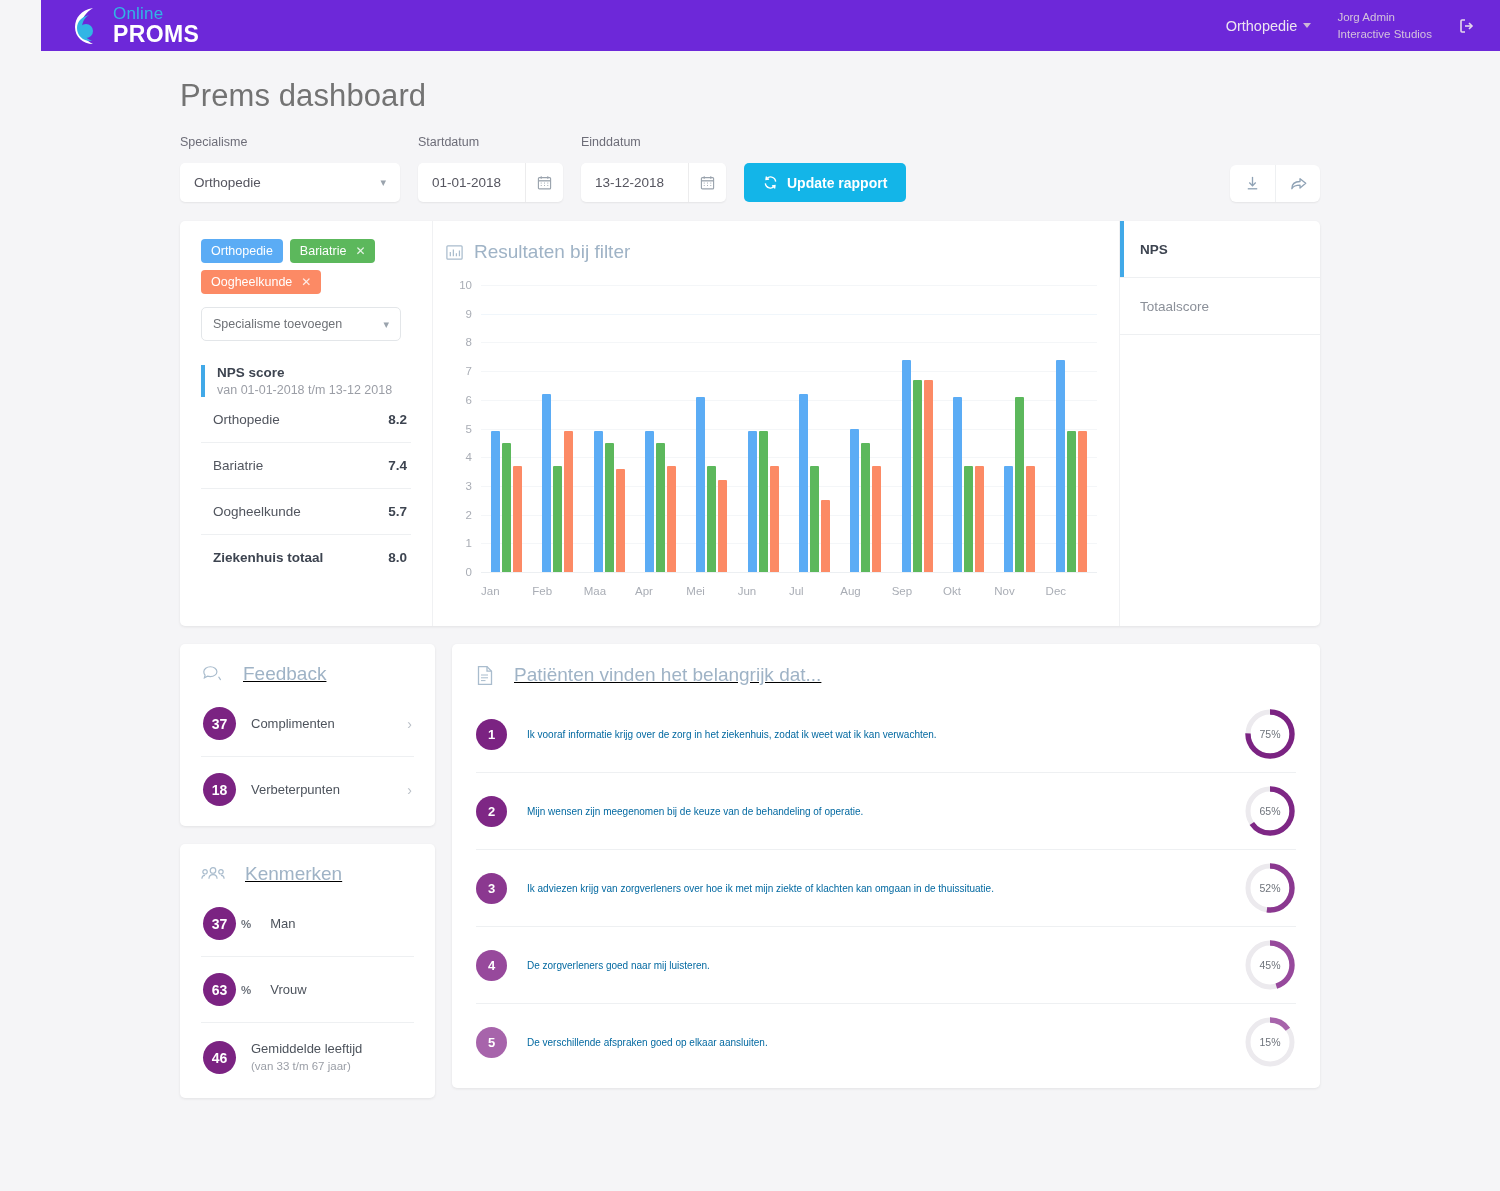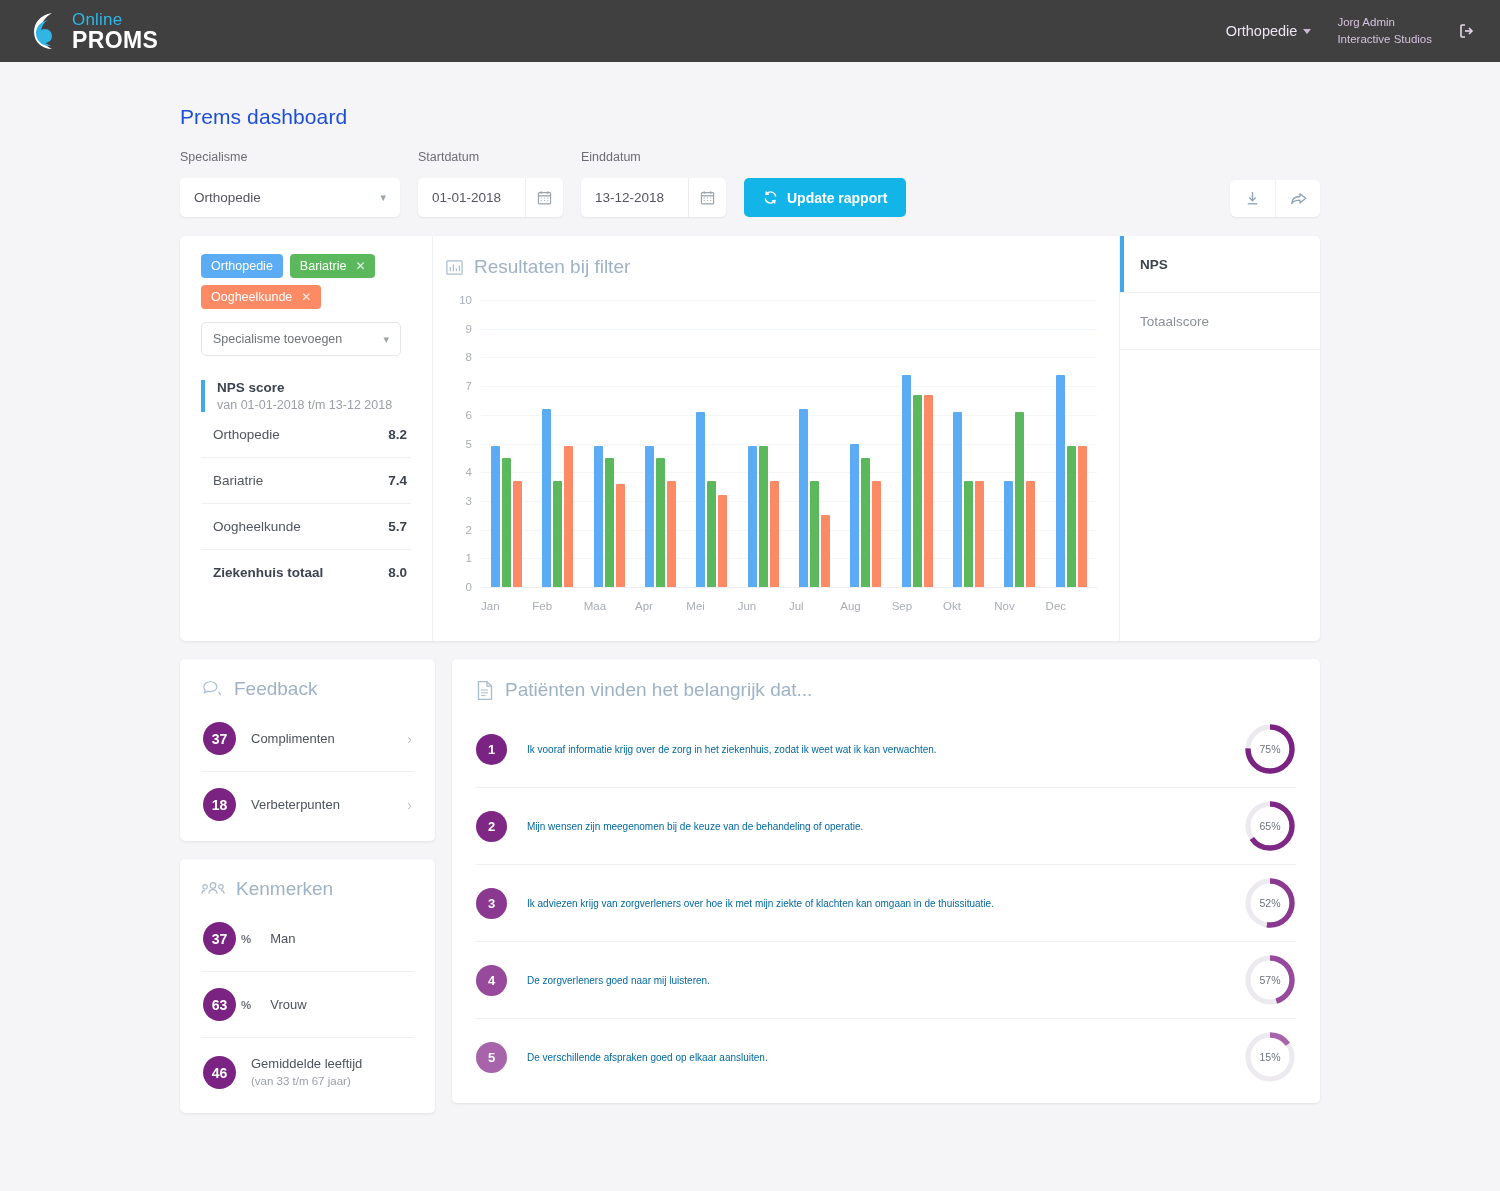--- a/index.html
+++ b/index.html
@@ -7,23 +7,24 @@
   html, body {
     width: 1500px; height: 1191px;
     background: #f5f5f7;
     font-family: "Liberation Sans", sans-serif;
     -webkit-font-smoothing: antialiased;
     overflow: hidden;
   }
 
   
   .topbar {
-    height: 62px; background: #404040;
+    height: 51px; background: #6d28d9;
     display: flex; align-items: stretch;
     position: relative;
+    margin-left: 41px;
   }
   .brand {
     display: flex; align-items: center;
     padding-left: 30px; width: 150px; gap: 8px;
   }
   .brand-logo { width: 34px; height: 40px; position: relative; flex: none; }
   .brand-text { line-height: 1; }
   .brand-online { font-size: 17px; color: #31b5e5; letter-spacing: .2px; display:block; }
   .brand-proms { font-size: 23px; color: #fff; font-weight: bold; letter-spacing: .4px; display:block; margin-top:1px;}
 
@@ -47,22 +48,22 @@
     margin-left: auto; display: flex; align-items: center;
     padding-right: 24px; gap: 26px;
   }
   .nav-spec { color: #ece3f1; font-size: 14.5px; cursor: pointer; display:flex; align-items:center;}
   .user-block { font-size: 11.5px; color: #d4c2dc; line-height: 1.45; }
   .logout-icon { color: #e6d9ec; cursor: pointer; display:flex; }
 
   
   .page { padding: 0 180px; }
   .page-title {
-    font-size: 21px; color: #1d4ed8; font-weight: normal;
-    padding-top: 43px; letter-spacing: .1px;
+    font-size: 31px; color: #737373; font-weight: normal;
+    padding-top: 27px; letter-spacing: .1px;
   }
 
   
   .filters { display: flex; align-items: flex-end; margin-top: 21px; position: relative; }
   .field { margin-right: 18px; }
   .field-label { font-size: 12.5px; color: #6d6d78; margin-bottom: 14px; display: block; }
   .select-box, .date-box {
     background: #fff; border-radius: 5px; height: 39px;
     display: flex; align-items: center;
     box-shadow: 0 1px 2px rgba(0,0,0,.07);
@@ -154,21 +155,21 @@
   .tab {
     height: 57px; display: flex; align-items: center; padding-left: 20px;
     font-size: 13.5px; color: #8b9099; border-bottom: 1px solid #eef0f2; cursor: pointer;
   }
   .tab.active { color: #3d4450; font-weight: bold; box-shadow: inset 4px 0 0 #41a9e8; }
 
   
   .row-2 { display: flex; gap: 17px; margin-top: 18px; align-items: flex-start; }
   .col-left { width: 255px; display: flex; flex-direction: column; gap: 18px; }
   .card-pad { padding: 19px 21px 4px 21px; }
-  .card-head2 { display: flex; align-items: center; gap: 11px; padding-bottom: 6px;}
+  .card-head2 { display: flex; align-items: center; gap: 20px; padding-bottom: 6px; text-decoration: underline;}
   .card-head2 h2 { font-size: 19px; color: #9fb3c6; font-weight: normal; }
   .fb-row {
     display: flex; align-items: center; gap: 15px;
     padding: 16px 2px; border-bottom: 1px solid #eef0f2; cursor: pointer;
   }
   .fb-row:last-child { border-bottom: none; }
   .badge {
     width: 33px; height: 33px; border-radius: 50%; background: #7b2382;
     color: #fff; font-size: 14px; font-weight: bold;
     display: flex; align-items: center; justify-content: center; flex: none;
@@ -572,21 +573,21 @@
                 <circle cx="26" cy="26" r="22" fill="none" stroke="#eceaee" stroke-width="5"></circle>
                 <circle cx="26" cy="26" r="22" fill="none" stroke="#8B3890" stroke-width="5.4" stroke-dasharray="71.87963991413446 138.23007675795088" transform="rotate(-90 26 26)"></circle>
               </svg><div class="pct">52%</div></div>
           </div>
           <div class="q-row">
             <div class="q-num" style="background: rgb(151, 73, 156);">4</div>
             <div class="q-text">De zorgverleners goed naar mij luisteren.</div>
             <div class="donut"><svg width="52" height="52" viewBox="0 0 52 52">
                 <circle cx="26" cy="26" r="22" fill="none" stroke="#eceaee" stroke-width="5"></circle>
                 <circle cx="26" cy="26" r="22" fill="none" stroke="#97499C" stroke-width="5.4" stroke-dasharray="62.2035345410779 138.23007675795088" transform="rotate(-90 26 26)"></circle>
-              </svg><div class="pct">57%</div></div>
+              </svg><div class="pct">45%</div></div>
           </div>
           <div class="q-row">
             <div class="q-num" style="background: rgb(167, 100, 171);">5</div>
             <div class="q-text">De verschillende afspraken goed op elkaar aansluiten.</div>
             <div class="donut"><svg width="52" height="52" viewBox="0 0 52 52">
                 <circle cx="26" cy="26" r="22" fill="none" stroke="#eceaee" stroke-width="5"></circle>
                 <circle cx="26" cy="26" r="22" fill="none" stroke="#A764AB" stroke-width="5.4" stroke-dasharray="20.73451151369263 138.23007675795088" transform="rotate(-90 26 26)"></circle>
               </svg><div class="pct">15%</div></div>
           </div>
         </div>

